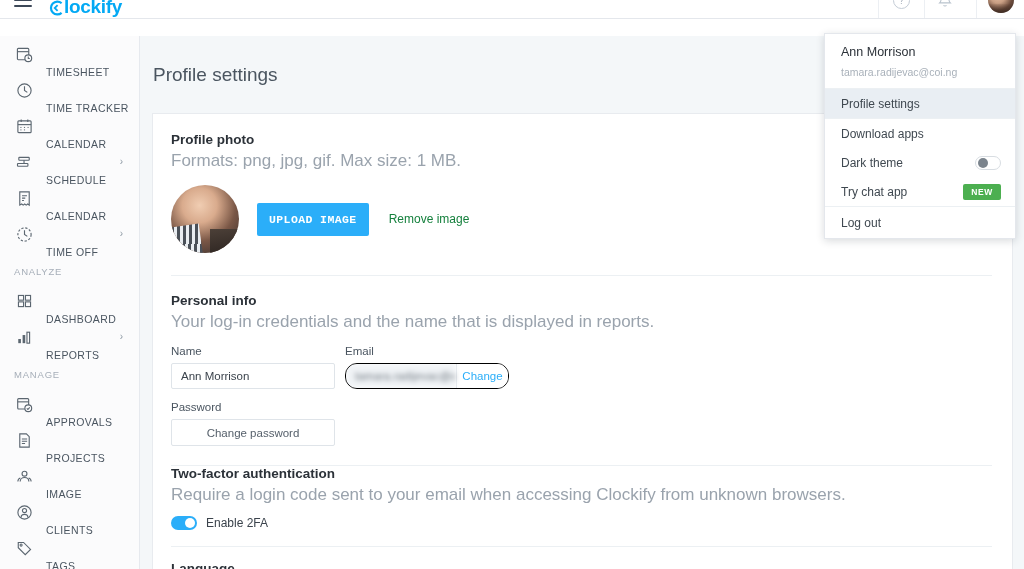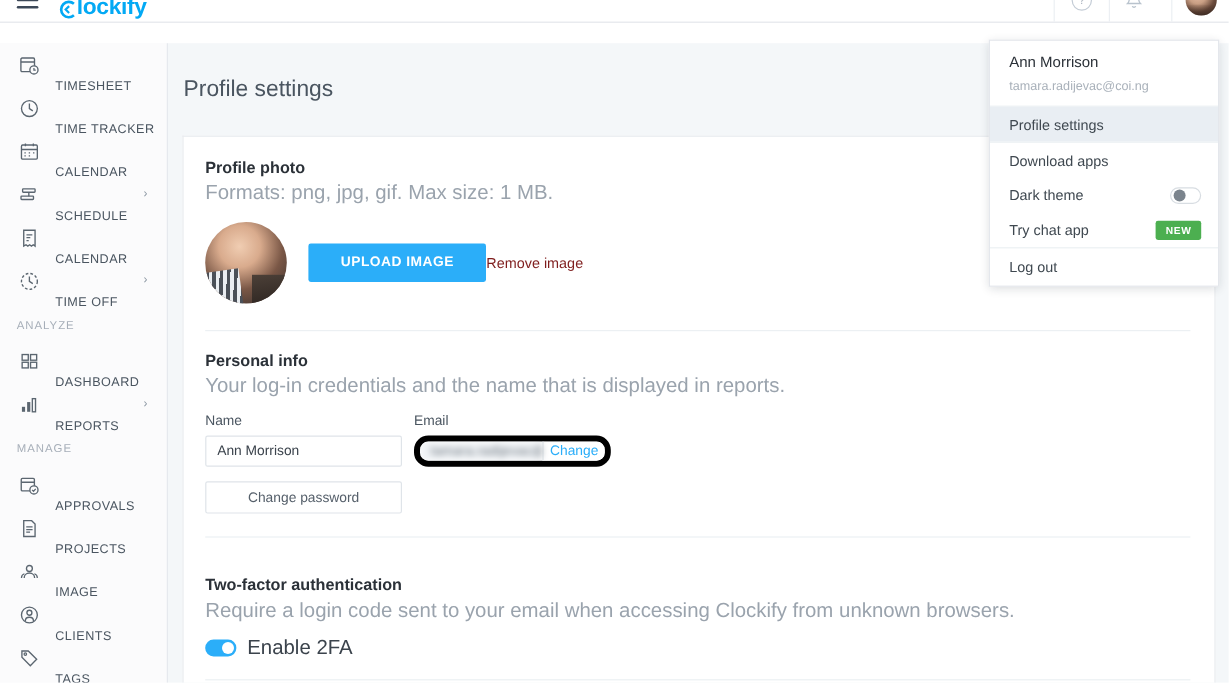--- a/index.html
+++ b/index.html
@@ -130,39 +130,39 @@
     transform: rotate(-8deg);
   }
   .avatar-lg::after {
     content: ""; position: absolute; right: -14%; bottom: -10%; width: 56%; height: 46%;
     background: linear-gradient(170deg,#4c4038,#241d1a);
   }
   .btn-upload {
     background: #2baef9; color: #fff;
     font-size: 11.5px; font-weight: bold; letter-spacing: 0.4px;
     border: none; border-radius: 2px;
-    padding: 10px 27px; margin-left: 18px; cursor: pointer;
+    padding: 10px 12px; margin-left: 18px; cursor: pointer; font-family: Liberation Mono, monospace;
   }
   .link-remove {
-    color: #7f1d1d; font-size: 12px; cursor: pointer;
+    color: #15803d; font-size: 12px; margin-left: 20px; cursor: pointer;
   }
 
   .divider { height: 1px; background: #ecf0f3; margin: 18px 0 0 0; }
 
   .field-label { font-size: 11.5px; color: #4a5560; margin-bottom: 6px; }
   .txt-input {
     width: 164px; height: 26px;
     border: 1px solid #dfe4e9; border-radius: 2px;
     font-size: 11.5px; color: #3b434c;
     padding: 0 9px; background: #fff;
     font-family: "Liberation Sans", sans-serif;
   }
   .email-box {
     display: flex; width: 164px; height: 26px;
-    border: 5px solid #000000; border-radius: 12px; overflow: hidden;
+    border: 1px solid #000000; border-radius: 12px; overflow: hidden;
   }
   .email-blur {
     flex: 1; background: #f0f3f6;
     display: flex; align-items: center; padding-left: 9px;
     font-size: 11px; color: #6c757d;
     filter: blur(2.6px); letter-spacing: 0.2px; overflow: hidden;
     white-space: nowrap;
   }
   .email-change {
     width: 52px; background: #fff; border-left: 1px solid #dfe4e9;
@@ -180,21 +180,21 @@
     width: 26px; height: 14px; border-radius: 8px;
     background: #2baef9; position: relative; cursor: pointer; flex: 0 0 26px;
   }
   .toggle .knob {
     position: absolute; top: 2px; right: 2px;
     width: 10px; height: 10px; border-radius: 50%; background: #fff;
   }
   .toggle.off { background: #fff; border: 1px solid #d8dde2; }
   .toggle.off .knob { background: #7b848d; right: auto; left: 2px; top: 1px; }
   .tgl-row { display: flex; align-items: center; margin-top: 11px; }
-  .tgl-text { font-size: 17px; color: #3b434c; margin-left: 9px; }
+  .tgl-text { font-size: 12px; color: #3b434c; margin-left: 9px; }
 
   
   .dropdown {
     position: absolute; top: 33px; right: 8px;
     width: 192px; background: #fff;
     border: 1px solid #e4e7ec;
     box-shadow: 0 2px 8px rgba(20,30,45,0.16);
     z-index: 40;
   }
   .dd-user { padding: 11px 16px 10px 16px; }
@@ -445,27 +445,28 @@
           <div style="margin-left:10px;">
             <div class="field-label">Email</div>
             <div class="email-box">
               <div class="email-blur">tamara.radijevac@c...</div>
               <div class="email-change">Change</div>
             </div>
           </div>
         </div>
 
         <div style="margin-top:12px;">
+          <div class="field-label">Password</div>
           <button class="btn-outline">Change password</button>
         </div>
       </div>
 
       <div class="divider" style="margin-top:19px;"></div>
 
-      <div style="margin-top:32px;">
+      <div style="margin-top:0;">
         <div class="sec-title">Two-factor authentication</div>
         <div class="sec-sub">Require a login code sent to your email when accessing Clockify from unknown browsers.</div>
         <div class="tgl-row">
           <div class="toggle">
               <span class="knob"></span>
             </div>
           <span class="tgl-text">Enable 2FA</span>
         </div>
       </div>
 

